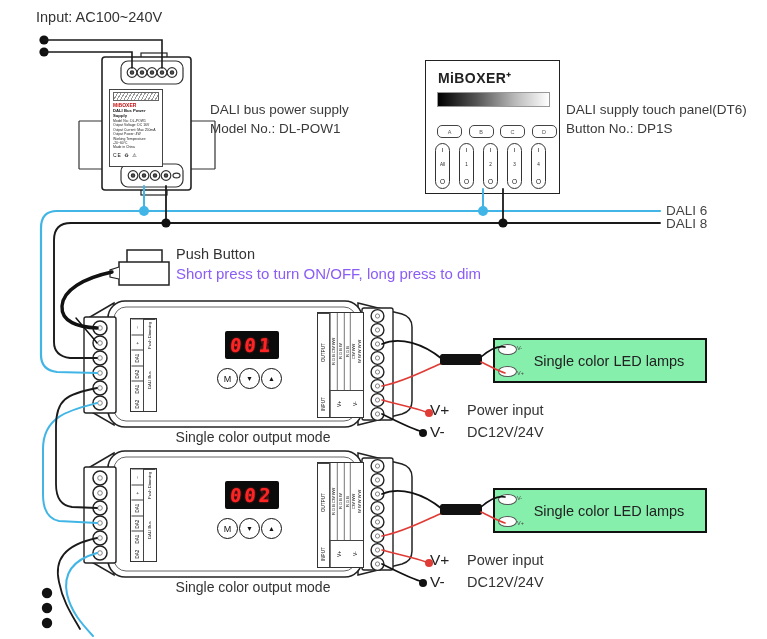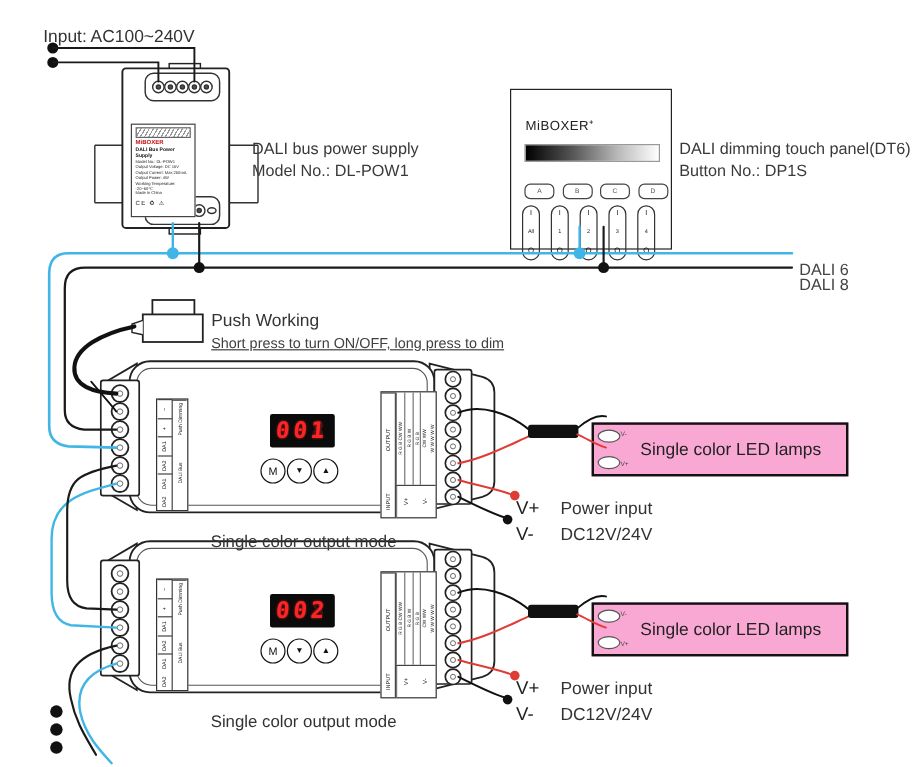--- a/index.html
+++ b/index.html
@@ -1,18 +1,18 @@
 <!DOCTYPE html>
 <html><head>
 <meta charset="utf-8">
 <style>
   html,body{margin:0;padding:0;background:#fff;}
   #stage{position:relative;width:767px;height:639px;background:#fff;overflow:hidden;
          font-family:"Liberation Sans",sans-serif;color:#3a3a3a;}
-  .abs{position:absolute;margin-top:14px;}
+  .abs{position:absolute;}
   svg{position:absolute;left:0;top:0;}
   .txt{font-family:"Liberation Sans",sans-serif;color:#3a3a3a;white-space:nowrap;}
   .vtext{writing-mode:vertical-rl;transform:rotate(180deg);text-orientation:mixed;
          display:flex;align-items:center;justify-content:center;white-space:nowrap;}
   
   .panel{border:1.6px solid #222;background:#fff;}
   .grad{background:linear-gradient(90deg,#000 0%,#555 35%,#bbb 70%,#fff 100%);border:0.5px solid #999;}
   .zonebtn{width:23px;height:11px;border:1.3px solid #444;border-radius:5px;
            display:flex;align-items:center;justify-content:center;font-size:5.5px;color:#555;}
   .slider{width:15px;height:46px;border:1.3px solid #333;border-radius:8px;
@@ -41,21 +41,21 @@
   .tbl .lcol{width:11px;display:flex;flex-direction:column;border-right:0.8px solid #444;}
   .tbl .lcol .o{height:77px;border-bottom:0.8px solid #444;font-size:4.6px;color:#111;}
   .tbl .lcol .i{flex:1;font-size:4.6px;color:#111;}
   .tbl .rcol{flex:1;display:flex;flex-direction:column;}
   .tbl .rows{height:77px;display:flex;border-bottom:0.8px solid #444;}
   .tbl .rows div{flex:1;border-right:0.7px solid #777;font-size:4px;color:#111;letter-spacing:0;}
   .tbl .rows div:last-child{border-right:none;}
   .tbl .vrow{flex:1;display:flex;}
   .tbl .vrow div{flex:1;border-right:0.7px solid #777;font-size:5px;color:#111;}
   .tbl .vrow div:last-child{border-right:none;}
-  .lamp{border:2.6px solid #111;background:#f9a8d4;box-sizing:border-box;}
+  .lamp{border:2.6px solid #111;background:#86efac;box-sizing:border-box;}
   .lamp .t{position:absolute;left:0;top:0;width:100%;height:100%;display:flex;align-items:center;
            justify-content:center;padding-left:18px;box-sizing:border-box;font-size:14.5px;color:#222;}
   .oval{position:absolute;width:17px;height:9px;border:1.1px solid #555;border-radius:50%;background:#fff;}
   .ovlab{position:absolute;font-size:5.5px;color:#444;}
   .sticker{border:1px solid #444;background:#fff;box-sizing:border-box;padding:2px 3px;overflow:hidden;}
   .sticker .tstrip{height:7px;border:0.7px solid #666;margin-bottom:1px;
     background:repeating-linear-gradient(-60deg,#fff 0 2px,#999 2px 3px);}
   .sticker .brand{font-size:5px;font-weight:bold;color:#c41111;line-height:1.2;}
   .sticker .name{font-size:4.2px;font-weight:bold;color:#111;line-height:1.3;}
   .sticker .ln{font-size:3.4px;color:#222;line-height:1.3;}
@@ -166,21 +166,21 @@
     <div class="ln">Output Power: 4W</div>
     <div class="ln">Working Temperature: -20~60°C</div>
     <div class="ln">Made in China</div>
     <div class="marks">CE ♻ ⚠</div>
   </div>
 
   <div class="abs txt" style="left:210px;top:102px;font-size:13.5px;">DALI bus power supply</div>
   <div class="abs txt" style="left:210px;top:121px;font-size:13.5px;">Model No.: DL-POW1</div>
 
   <div class="abs panel" style="left:425px;top:60px;width:133px;height:132px;">
-    <div class="abs txt" style="left:12px;top:7px;font-size:11px;font-weight:normal;letter-spacing:0.4px;color:#222;">MiBOXER⁺</div>
+    <div class="abs txt" style="left:12px;top:7px;font-size:14px;font-weight:bold;letter-spacing:0.4px;color:#222;">MiBOXER⁺</div>
     <div class="abs grad" style="left:11px;top:31px;width:111px;height:13px;"></div>
     <div class="abs" style="left:11px;top:64px;display:flex;gap:6.5px;">
       <div class="zonebtn">A</div>
       <div class="zonebtn">B</div>
       <div class="zonebtn">C</div>
       <div class="zonebtn">D</div>
     </div>
     <div class="abs" style="left:9px;top:82px;display:flex;gap:9px;">
       <div class="slider">
         <span class="on">I</span>
@@ -203,28 +203,28 @@
         <span class="off">O</span>
       </div>
       <div class="slider">
         <span class="on">I</span>
         <span class="lab">4</span>
         <span class="off">O</span>
       </div>
     </div>
   </div>
 
-  <div class="abs txt" style="left:566px;top:102px;font-size:13.5px;">DALI dimming touch panel(DT6)</div>
+  <div class="abs txt" style="left:566px;top:102px;font-size:13.5px;">DALI supply touch panel(DT6)</div>
   <div class="abs txt" style="left:566px;top:121px;font-size:13.5px;">Button No.: DP1S</div>
 
   <div class="abs txt" style="left:666px;top:203px;font-size:13.5px;color:#444;">DALI 6</div>
   <div class="abs txt" style="left:666px;top:216px;font-size:13.5px;color:#444;">DALI 8</div>
 
-  <div class="abs txt" style="left:176px;top:246px;font-size:14.5px;color:#333;">Push Working</div>
-  <div class="abs txt" style="left:176px;top:265px;font-size:12px;color:#404040;text-decoration:underline;">Short press to turn ON/OFF, long press to dim</div>
+  <div class="abs txt" style="left:176px;top:246px;font-size:14.5px;color:#333;">Push Button</div>
+  <div class="abs txt" style="left:176px;top:265px;font-size:15px;color:#8b5cf6;">Short press to turn ON/OFF, long press to dim</div>
 
   <div class="abs strip" style="left:130px;top:318px;width:27px;height:94px;">
     <div class="c1">
       <div class="vtext">−</div>
       <div class="vtext">+</div>
       <div class="vtext">DA1</div>
       <div class="vtext">DA2</div>
       <div class="vtext">DA1</div>
       <div class="vtext">DA2</div>
     </div>

